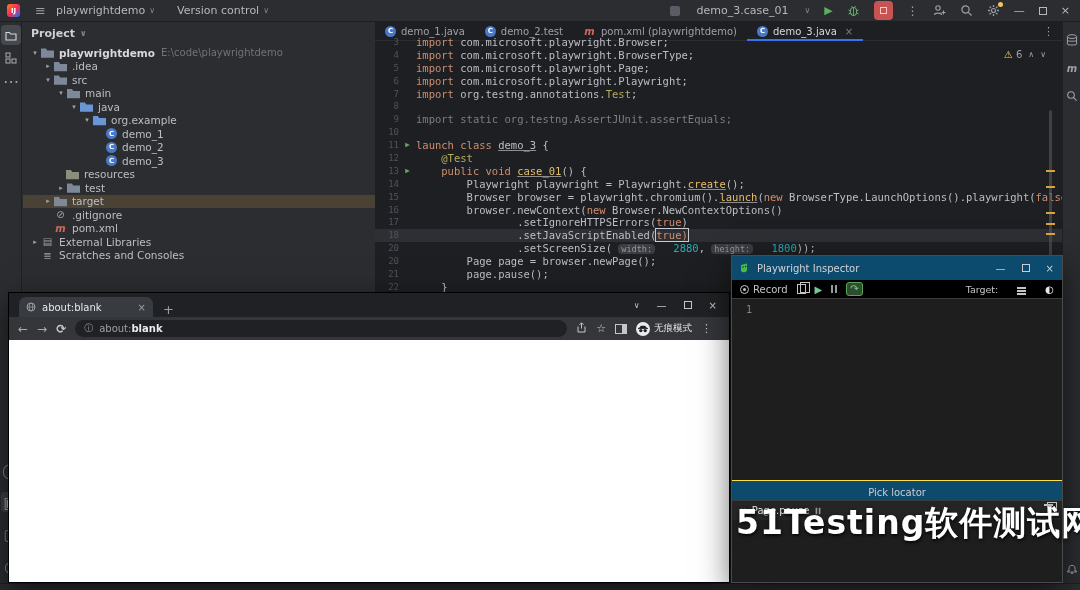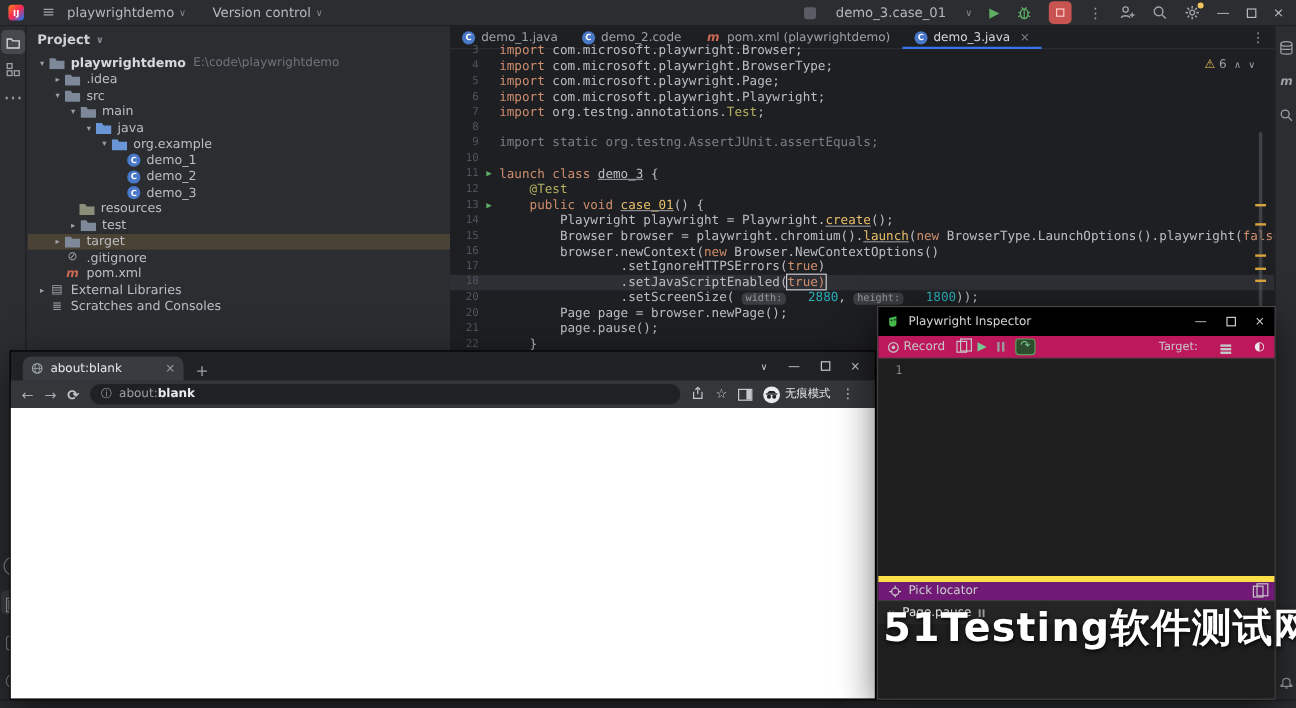--- a/index.html
+++ b/index.html
@@ -97,38 +97,38 @@
   .tb-ico{color:#c3c7cb;font-size:11px;}
   .panel-ico{width:12px;height:10px;border:1px solid #c3c7cb;position:relative;}
   .panel-ico::after{content:"";position:absolute;right:0;top:0;width:4px;height:100%;background:#c3c7cb;}
   .incog{display:flex;align-items:center;gap:4px;}
   .incog-circle{width:14px;height:14px;border-radius:50%;background:#e8eaed;display:flex;align-items:center;justify-content:center;}
   .incog-label{color:#e8eaed;font-size:9.5px;}
   .br-content{height:242px;background:#ffffff;}
 
   
   .inspector{position:absolute;left:731px;top:255px;width:332px;height:328px;background:#1e1e1e;box-shadow:0 10px 30px rgba(0,0,0,.6);z-index:6;border:1px solid #4a4a4a;display:flex;flex-direction:column;}
-  .in-title{height:20px;background:#000000;display:flex;align-items:center;gap:6px;padding:12px 8px;font-size:10px;color:#d4d4d4;}
+  .in-title{height:20px;background:#0c4a6e;display:flex;align-items:center;gap:6px;padding:12px 8px;font-size:10px;color:#d4d4d4;}
   .in-controls{margin-left:auto;display:flex;gap:16px;align-items:center;color:#cccccc;font-size:10px;}
   .in-max{width:8px;height:8px;border:1px solid #ccc;display:inline-block;}
-  .in-toolbar{height:19px;background:#be185d;border-bottom:1px solid #3c3c3c;display:flex;align-items:center;gap:9px;padding:0 8px;font-size:10px;color:#c5c5c5;}
+  .in-toolbar{height:19px;background:#000000;border-bottom:1px solid #3c3c3c;display:flex;align-items:center;gap:9px;padding:0 8px;font-size:10px;color:#c5c5c5;}
   .rec{display:flex;align-items:center;gap:4px;}
   .rec-circle{width:9px;height:9px;border:1px solid #c5c5c5;border-radius:50%;display:flex;align-items:center;justify-content:center;}
   .rec-dot{width:3px;height:3px;border-radius:50%;background:#c5c5c5;}
   .resume{color:#73c991;font-size:10px;}
   .pausebars{display:inline-flex;gap:2px;}
   .pausebars i{width:2px;height:8px;background:#9a9a9a;display:block;}
   .step{color:#73c991;background:#2e4d2e;border:1px solid #57a357;border-radius:3px;padding:0 3px;font-size:10px;line-height:12px;}
   .in-target{margin-left:auto;display:flex;align-items:flex-end;gap:19px;font-size:9.5px;color:#c5c5c5;}
   .tgt-list{display:inline-flex;flex-direction:column;gap:1.5px;}
   .tgt-list i{width:9px;height:1.5px;background:#c5c5c5;display:block;}
   .halfmoon{font-size:10px;color:#e8e8e8;}
   .in-source{flex:1;position:relative;background:#1e1e1e;}
   .src-ln{position:absolute;left:14px;top:5px;color:#858585;font-size:10px;font-family:"DejaVu Sans Mono","Liberation Mono",monospace;}
-  .in-pick{height:20px;border-top:5px solid #fde047;background:#701a75;display:flex;align-items:center;gap:6px;padding:0 9px;font-size:10px;color:#cccccc;}
+  .in-pick{height:20px;border-top:1px solid #fde047;background:#0c4a6e;display:flex;align-items:center;gap:6px;padding:0 9px;font-size:10px;color:#cccccc;flex-direction:column;}
   .pick-copy{margin-left:auto;}
   .in-call{height:20px;border-top:1px solid #3c3c3c;background:#252526;display:flex;align-items:center;gap:6px;padding:0 8px;font-size:10px;color:#e8e8e8;}
   .in-log{height:62px;background:#1e1e1e;}
   .copy-ico{width:9px;height:10px;border:1px solid #c5c5c5;position:relative;display:inline-block;}
   .copy-ico::after{content:"";position:absolute;left:2px;top:-3px;width:8px;height:9px;border:1px solid #c5c5c5;background:transparent;}
 
   
   .status-strip{position:absolute;left:0;top:583px;width:1080px;height:7px;background:#2b2d30;border-top:1px solid #1e1f22;}
 
   
@@ -325,21 +325,21 @@
 
   <main class="editor-wrap">
     <div class="tabbar">
       <div style="display:flex;height:19px;">
           <div class="etab">
             <span class="ticon i-class">C</span>
             <span class="etlabel">demo_1.java</span>
           </div>
           <div class="etab">
             <span class="ticon i-class">C</span>
-            <span class="etlabel">demo_2.code</span>
+            <span class="etlabel">demo_2.test</span>
           </div>
           <div class="etab">
             <span class="ticon i-maven">m</span>
             <span class="etlabel">pom.xml (playwrightdemo)</span>
           </div>
           <div class="etab active">
             <span class="ticon i-class">C</span>
             <span class="etlabel">demo_3.java</span>
             <span class="etclose">×</span>
           </div>

